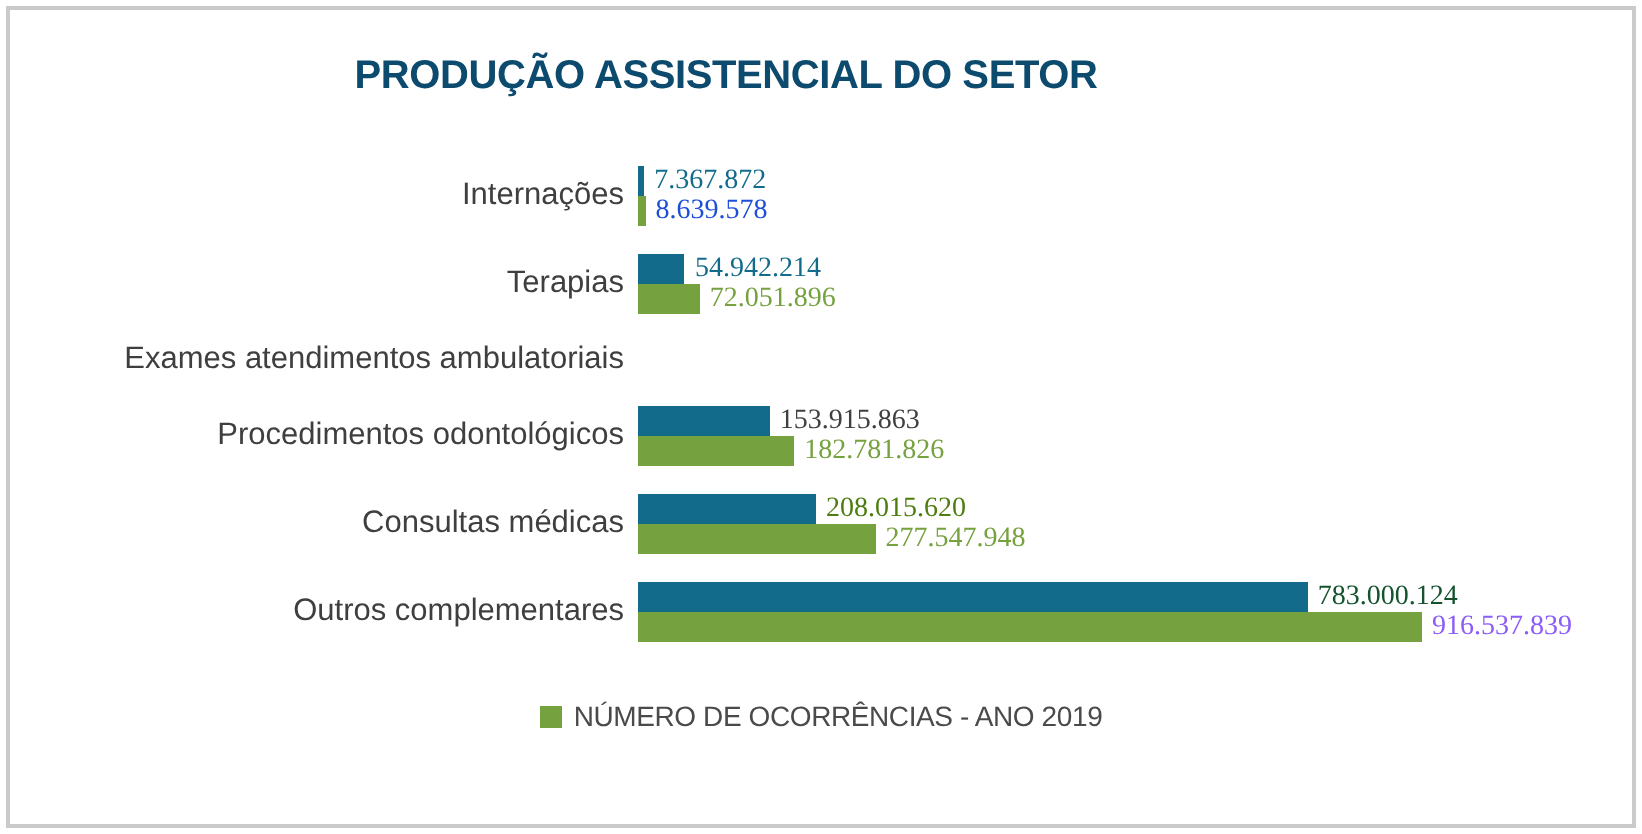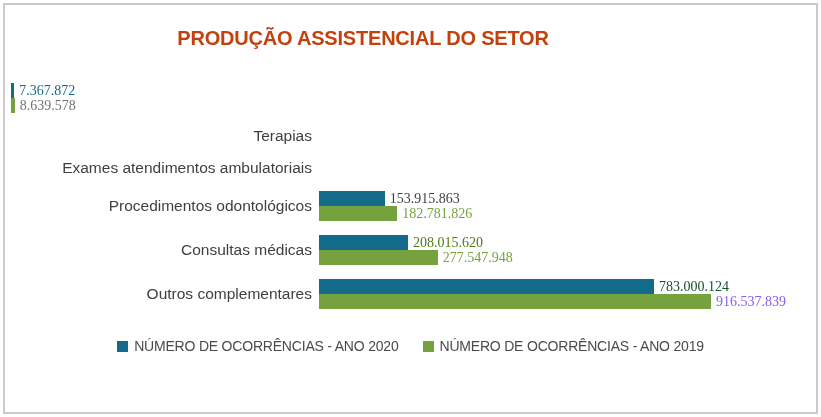--- a/index.html
+++ b/index.html
@@ -16,21 +16,21 @@
     border: 2px solid #cacaca;
     background: #ffffff;
     padding-top: 22px;
   }
   .chart-title {
     text-align: center;
     padding-right: 95px;
     font-size: 20px;
     font-weight: bold;
     letter-spacing: -0.2px;
-    color: #c2410c;
+    color: #0c4a6e;
   }
   .plot {
     margin-top: 33px;
     padding-left: 6px;
   }
   .row {
     display: grid;
     grid-template-columns: 308px 1fr;
     align-items: center;
     margin-bottom: 14px;
@@ -79,34 +79,45 @@
 </style>
 </head>
 <body>
 
 <div class="frame">
 
   <div class="chart-title">PRODUÇÃO ASSISTENCIAL DO SETOR</div>
 
   <div class="plot">
   <div class="row">
+    <div class="cat-label">Internações</div>
     <div class="bars">
       <div class="bar-line">
         <div class="bar" style="width: 0.803881%; background: rgb(19, 107, 140);"></div>
         <span class="val" style="color: rgb(19, 107, 140);">7.367.872</span>
       </div>
       <div class="bar-line">
         <div class="bar" style="width: 0.942632%; background: rgb(118, 161, 63);"></div>
-        <span class="val" style="color: #737373;">8.639.578</span>
+        <span class="val" style="color: #1d4ed8;">8.639.578</span>
       </div>
     </div>
   </div>
 
   <div class="row">
     <div class="cat-label">Terapias</div>
+    <div class="bars">
+      <div class="bar-line">
+        <div class="bar" style="width: 5.99454%; background: rgb(19, 107, 140);"></div>
+        <span class="val" style="color: rgb(19, 107, 140);">54.942.214</span>
+      </div>
+      <div class="bar-line">
+        <div class="bar" style="width: 7.86131%; background: rgb(118, 161, 63);"></div>
+        <span class="val" style="color: rgb(118, 161, 63);">72.051.896</span>
+      </div>
+    </div>
   </div>
 
   <div class="row">
     <div class="cat-label">Exames atendimentos ambulatoriais</div>
   </div>
 
   <div class="row">
     <div class="cat-label">Procedimentos odontológicos</div>
     <div class="bars">
       <div class="bar-line">
@@ -144,22 +155,18 @@
       <div class="bar-line">
         <div class="bar" style="width: 100%; background: rgb(118, 161, 63);"></div>
         <span class="val" style="color: #8b5cf6;">916.537.839</span>
       </div>
     </div>
   </div>
 </div>
 
   <div class="legend">
     <div class="legend-item">
-      <span class="swatch" style="background: rgb(19, 107, 140);"></span>
-      <span>NÚMERO DE OCORRÊNCIAS - ANO 2020</span>
-    </div>
-    <div class="legend-item">
       <span class="swatch" style="background: rgb(118, 161, 63);"></span>
       <span>NÚMERO DE OCORRÊNCIAS - ANO 2019</span>
     </div>
   </div>
 
 </div>
 
 </body></html>

